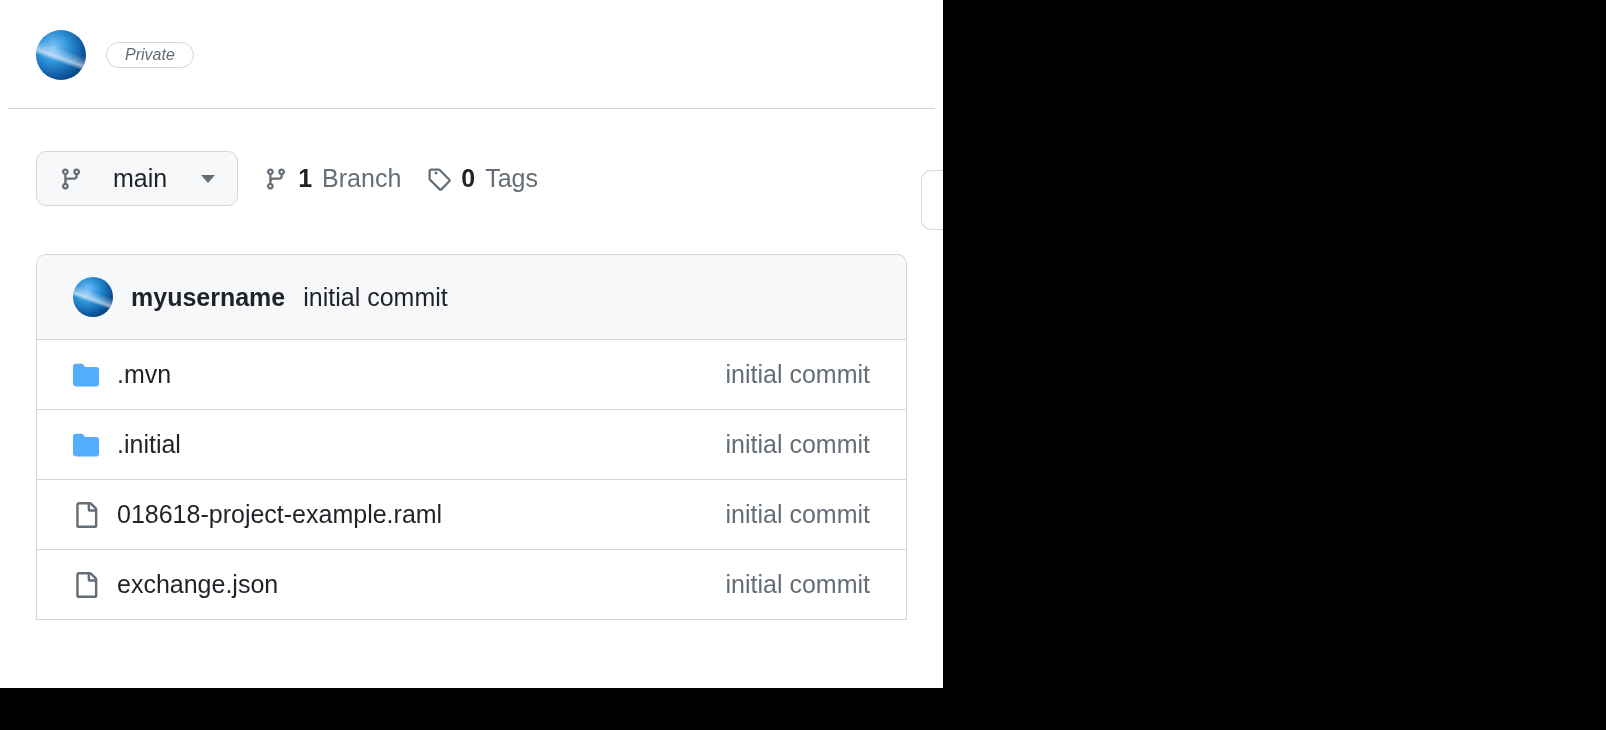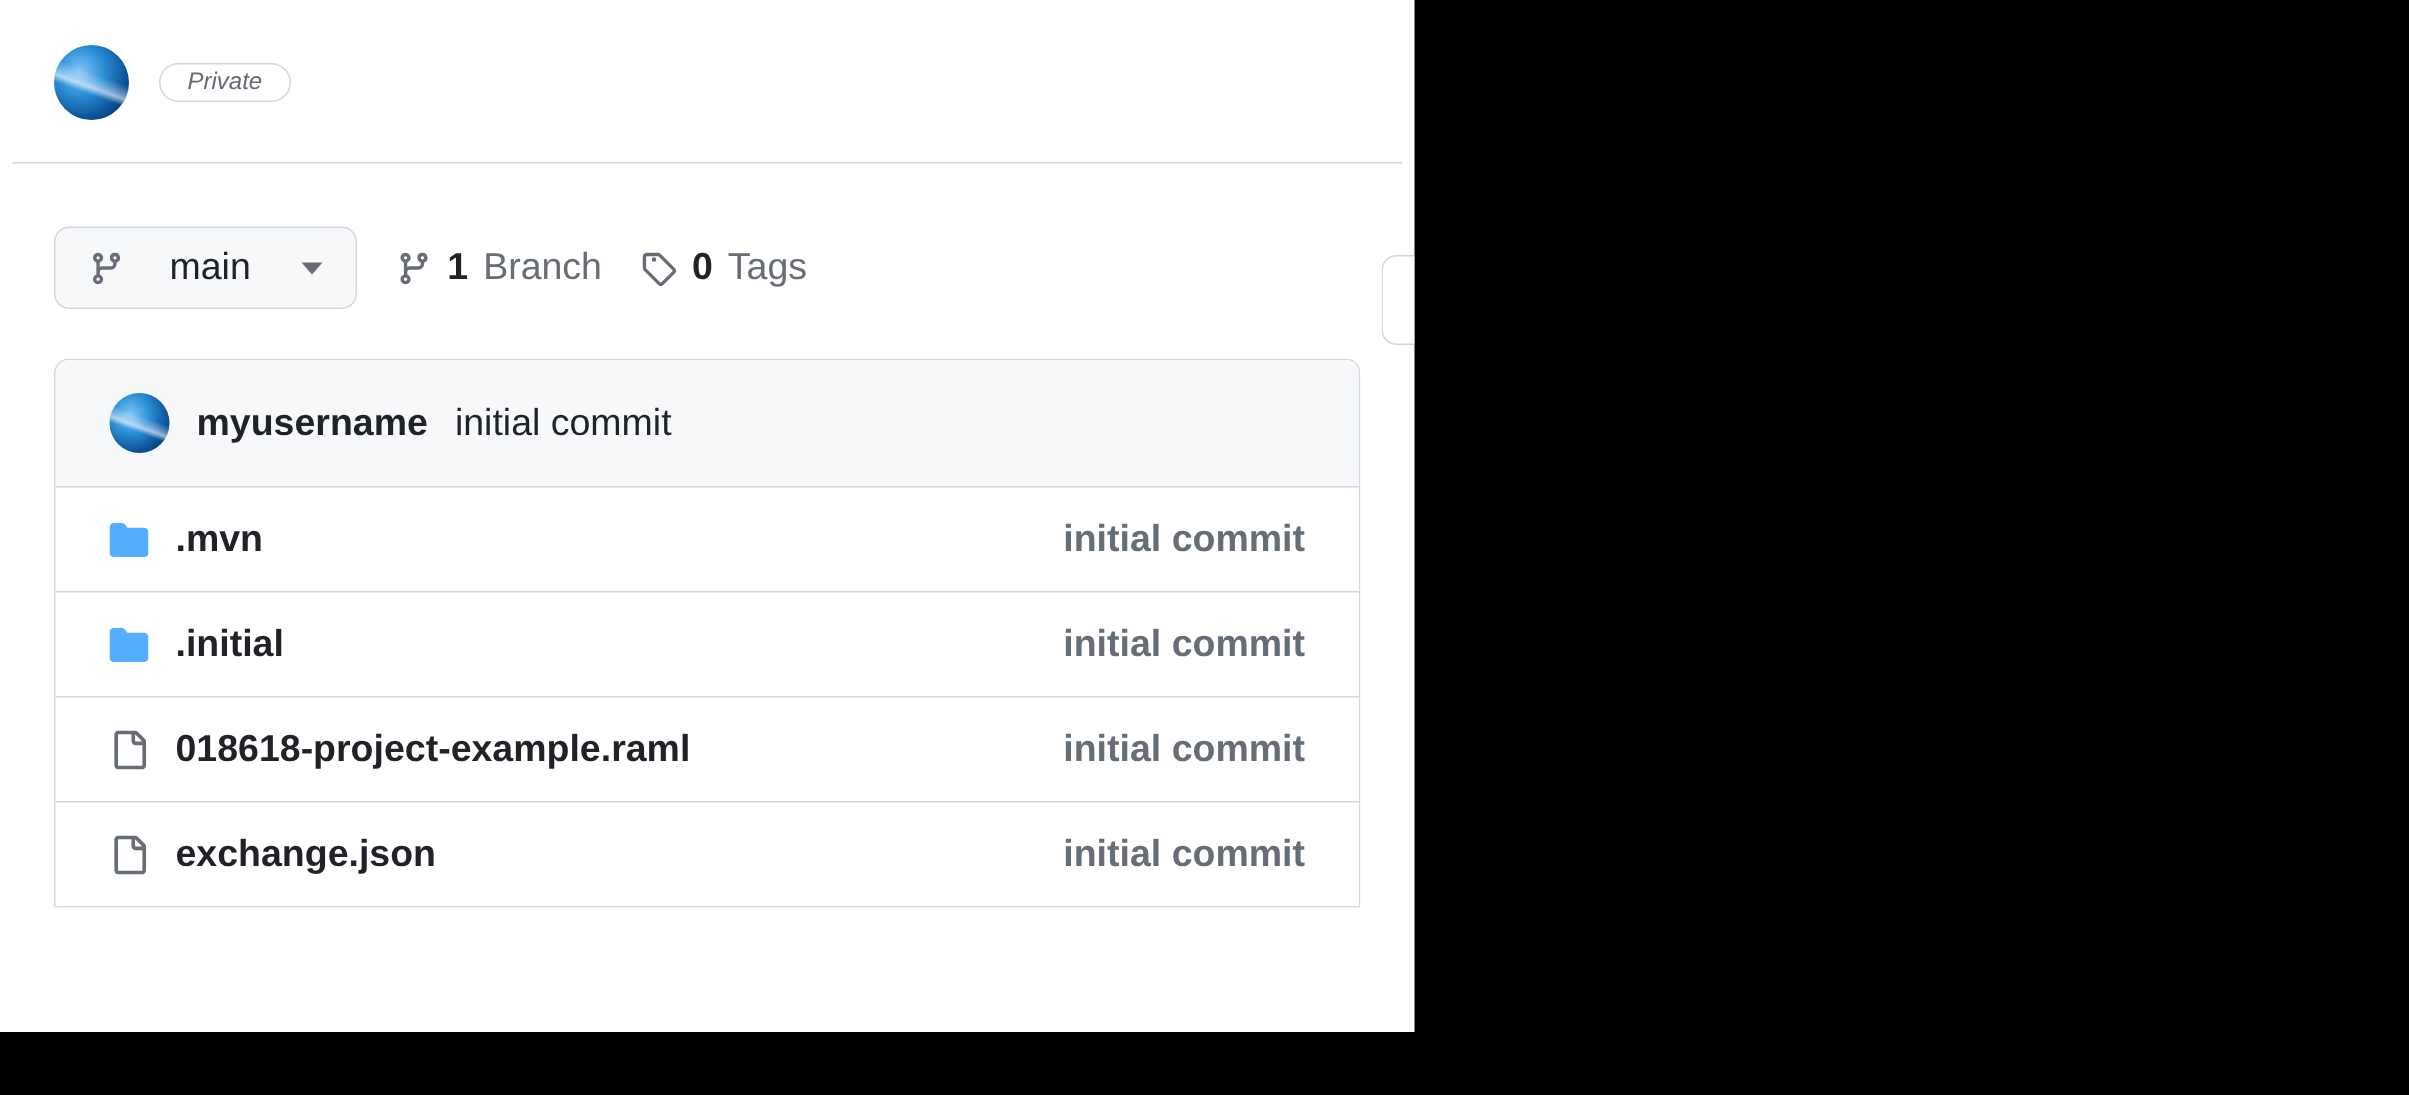--- a/index.html
+++ b/index.html
@@ -105,21 +105,21 @@
       height: 60px;
       border-top: 1.5px solid #d0d7de;
       border-left: 1.5px solid #d0d7de;
       border-bottom: 1.5px solid #d0d7de;
       border-top-left-radius: 10px;
       border-bottom-left-radius: 10px;
       background: #fff;
     }
     
     .file-panel {
-      margin: 1px 36px 0 36px;
+      margin: 16px 36px 0 36px;
       border: 1.5px solid #d0d7de;
       border-radius: 10px 10px 0 0;
       border-bottom: none;
       overflow: hidden;
     }
     .commit-row {
       background: #f6f8fa;
       display: flex;
       align-items: center;
       gap: 18px;
@@ -146,21 +146,20 @@
     .commit-msg {
       font-size: 25px;
       color: #1f2328;
     }
     .file-row {
       display: flex;
       align-items: center;
       padding: 20px 36px;
       border-bottom: 1.5px solid #d0d7de;
       font-size: 25px;
-      font-weight: bold;
     }
     .file-row .fname {
       color: #1f2328;
       margin-left: 18px;
       flex: 0 0 auto;
     }
     .file-row .fcommit {
       margin-left: auto;
       color: #656d76;
     }

